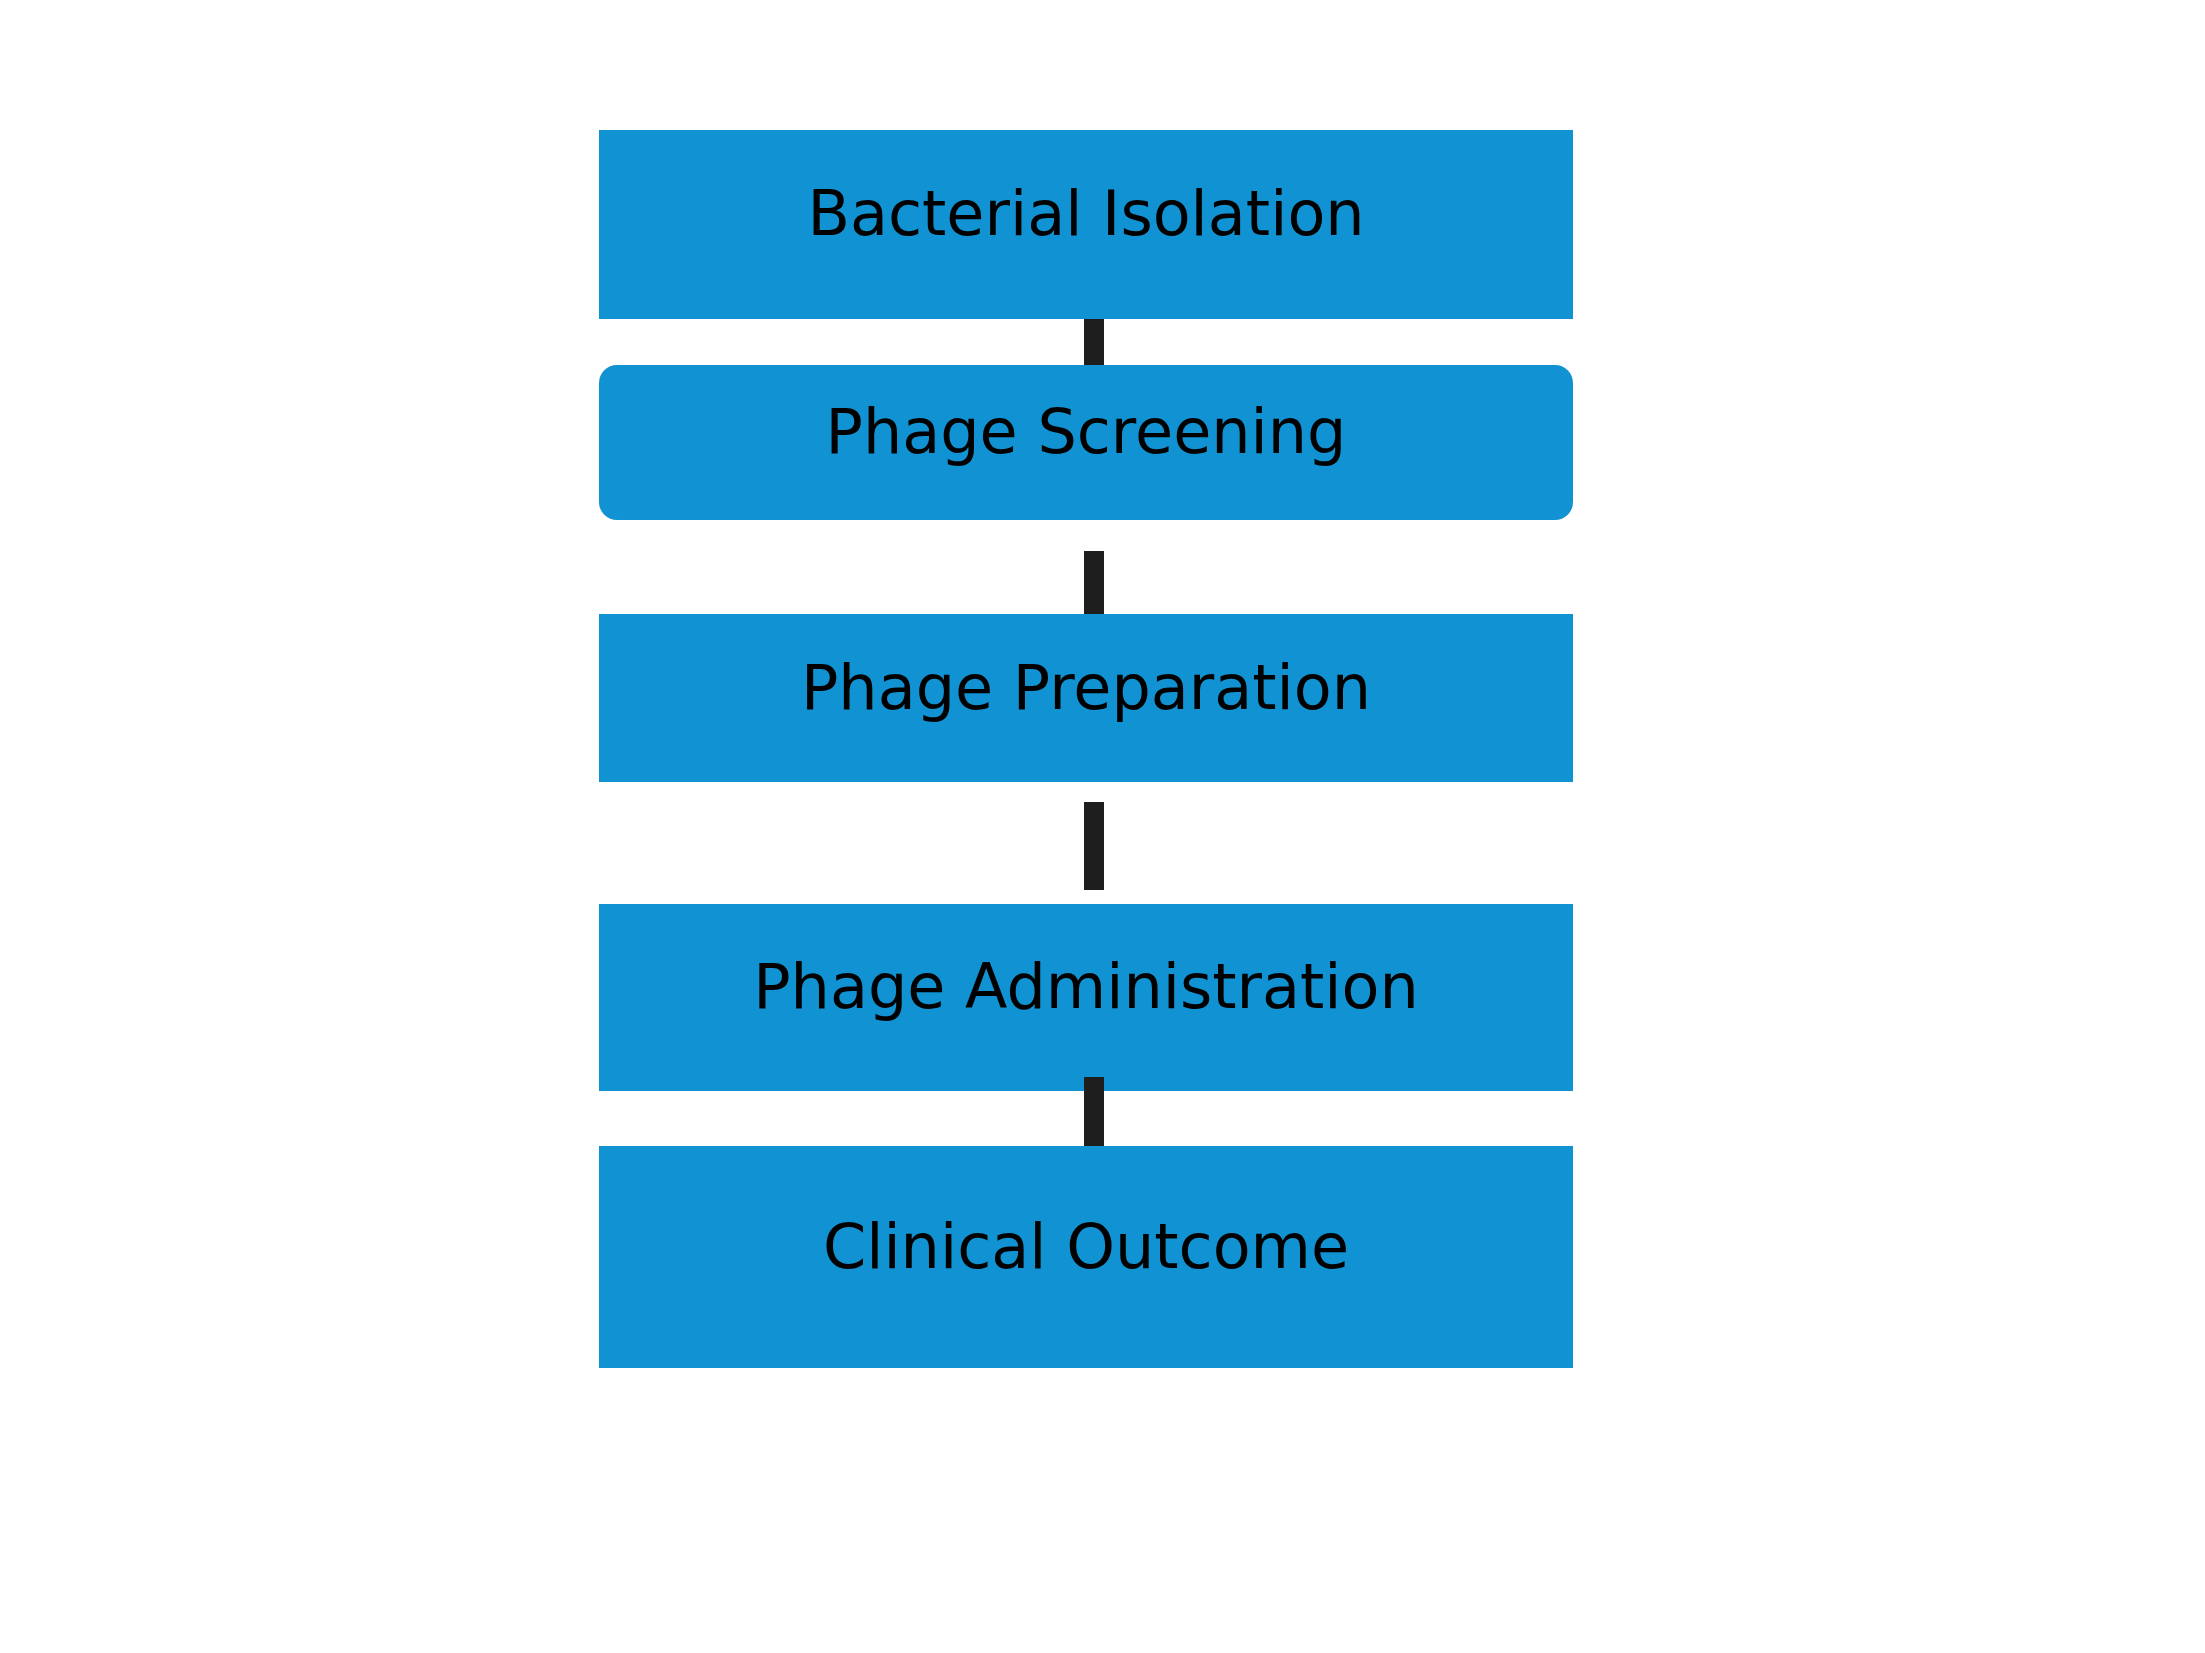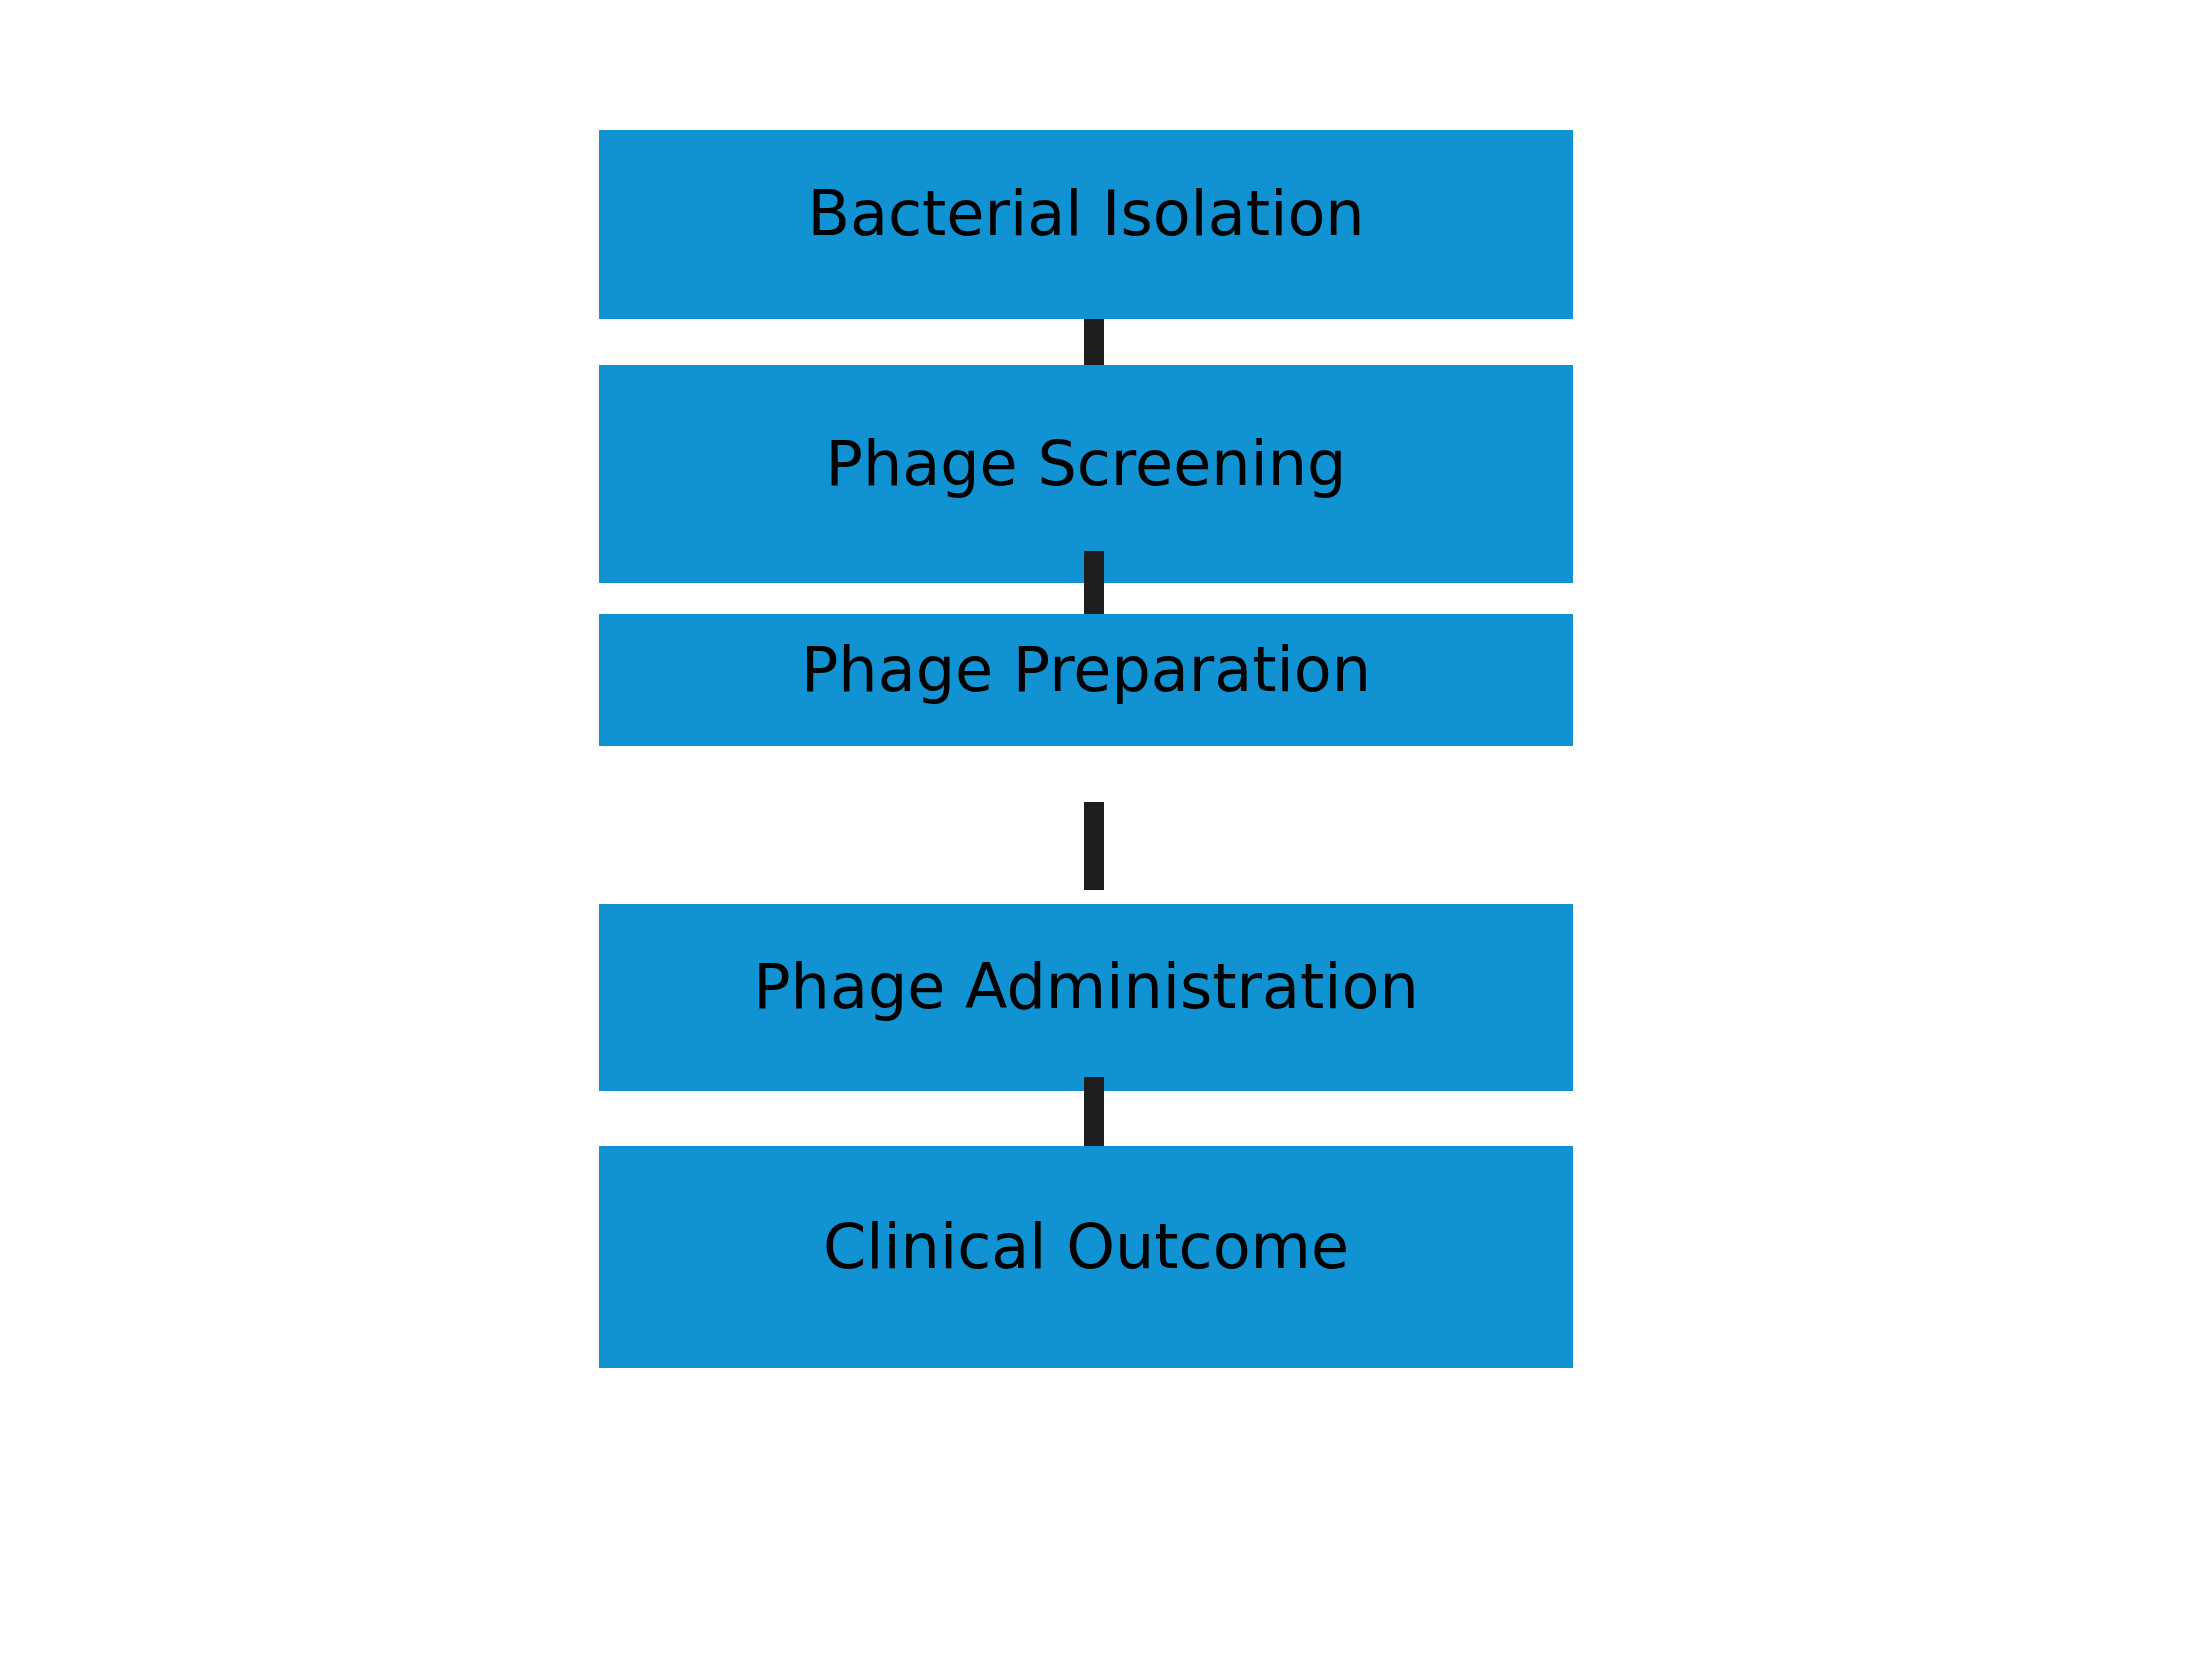--- a/index.html
+++ b/index.html
@@ -28,22 +28,22 @@
   }
   .flow-box .label {
     font-size: 62px;
     font-weight: 400;
     color: #000000;
     white-space: nowrap;
     transform: translateY(-11px);
     text-align: center;
   }
   .b1 { top: 130px;  height: 189px; }
-  .b2 { top: 365px;  height: 218px; }
-  .b3 { top: 614px; height: 132px; }
+  .b2 { top: 365px;  height: 155px; border-radius: 18px; }
+  .b3 { top: 614px; height: 168px; }
   .b4 { top: 904px; height: 187px; }
   .b5 { top: 1146px; height: 222px; }
   .connector {
     position: absolute;
     left: 1084px;
     width: 19.7px;
     background: #1e1e1e;
   }
   .c1 { top: 319px;  height: 46px;  }
   .c2 { top: 551px; height: 63px; }

